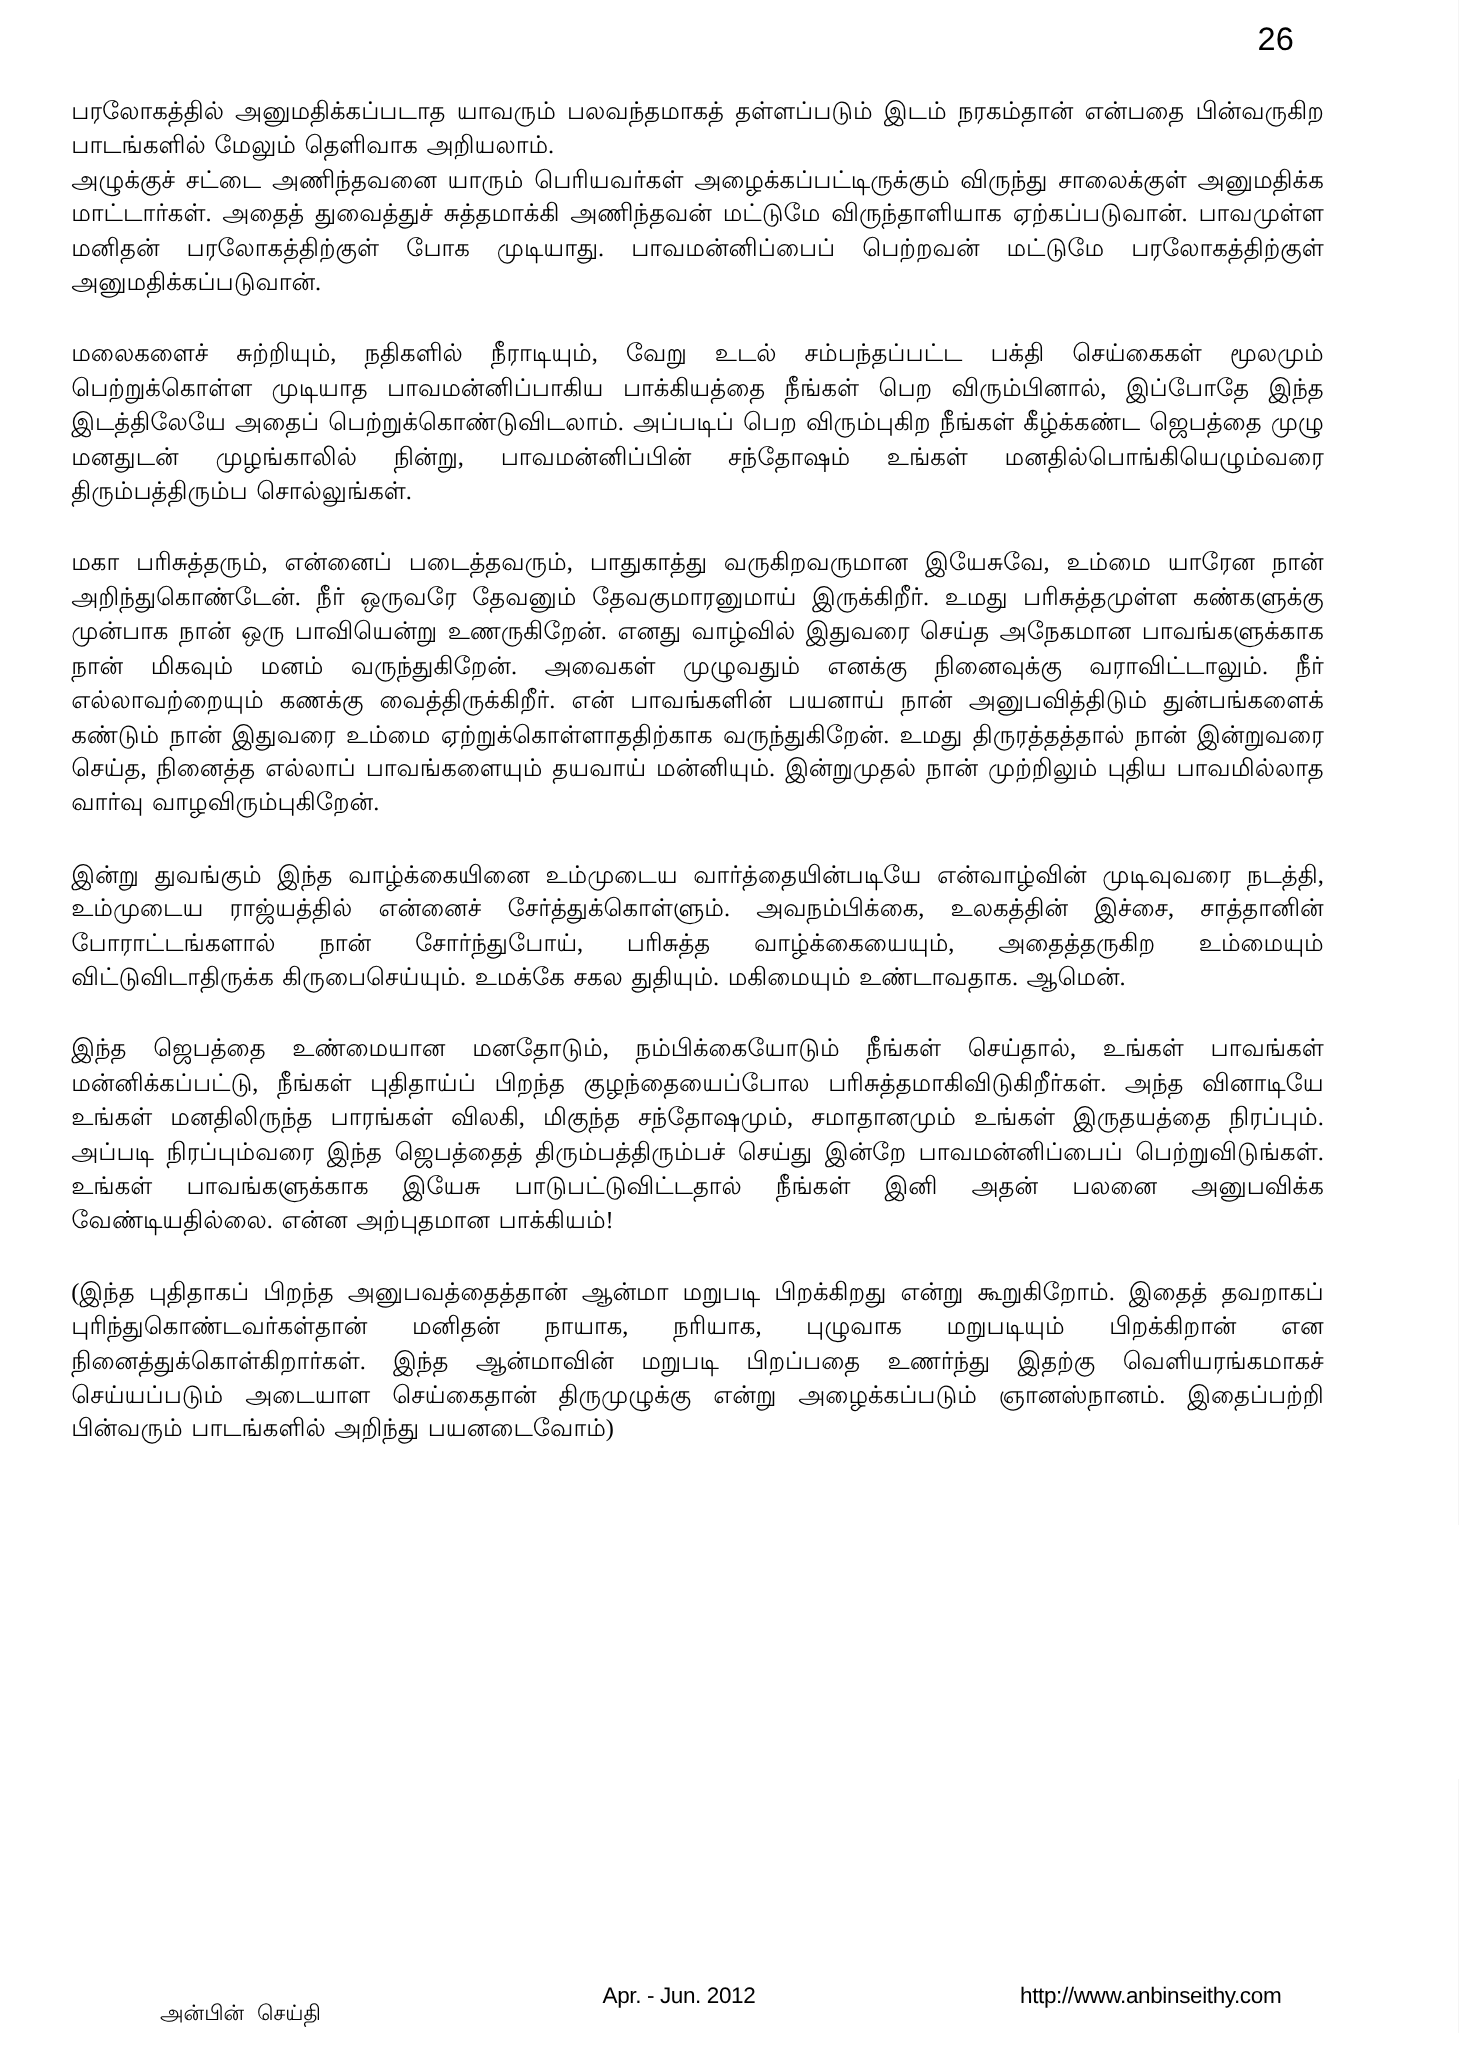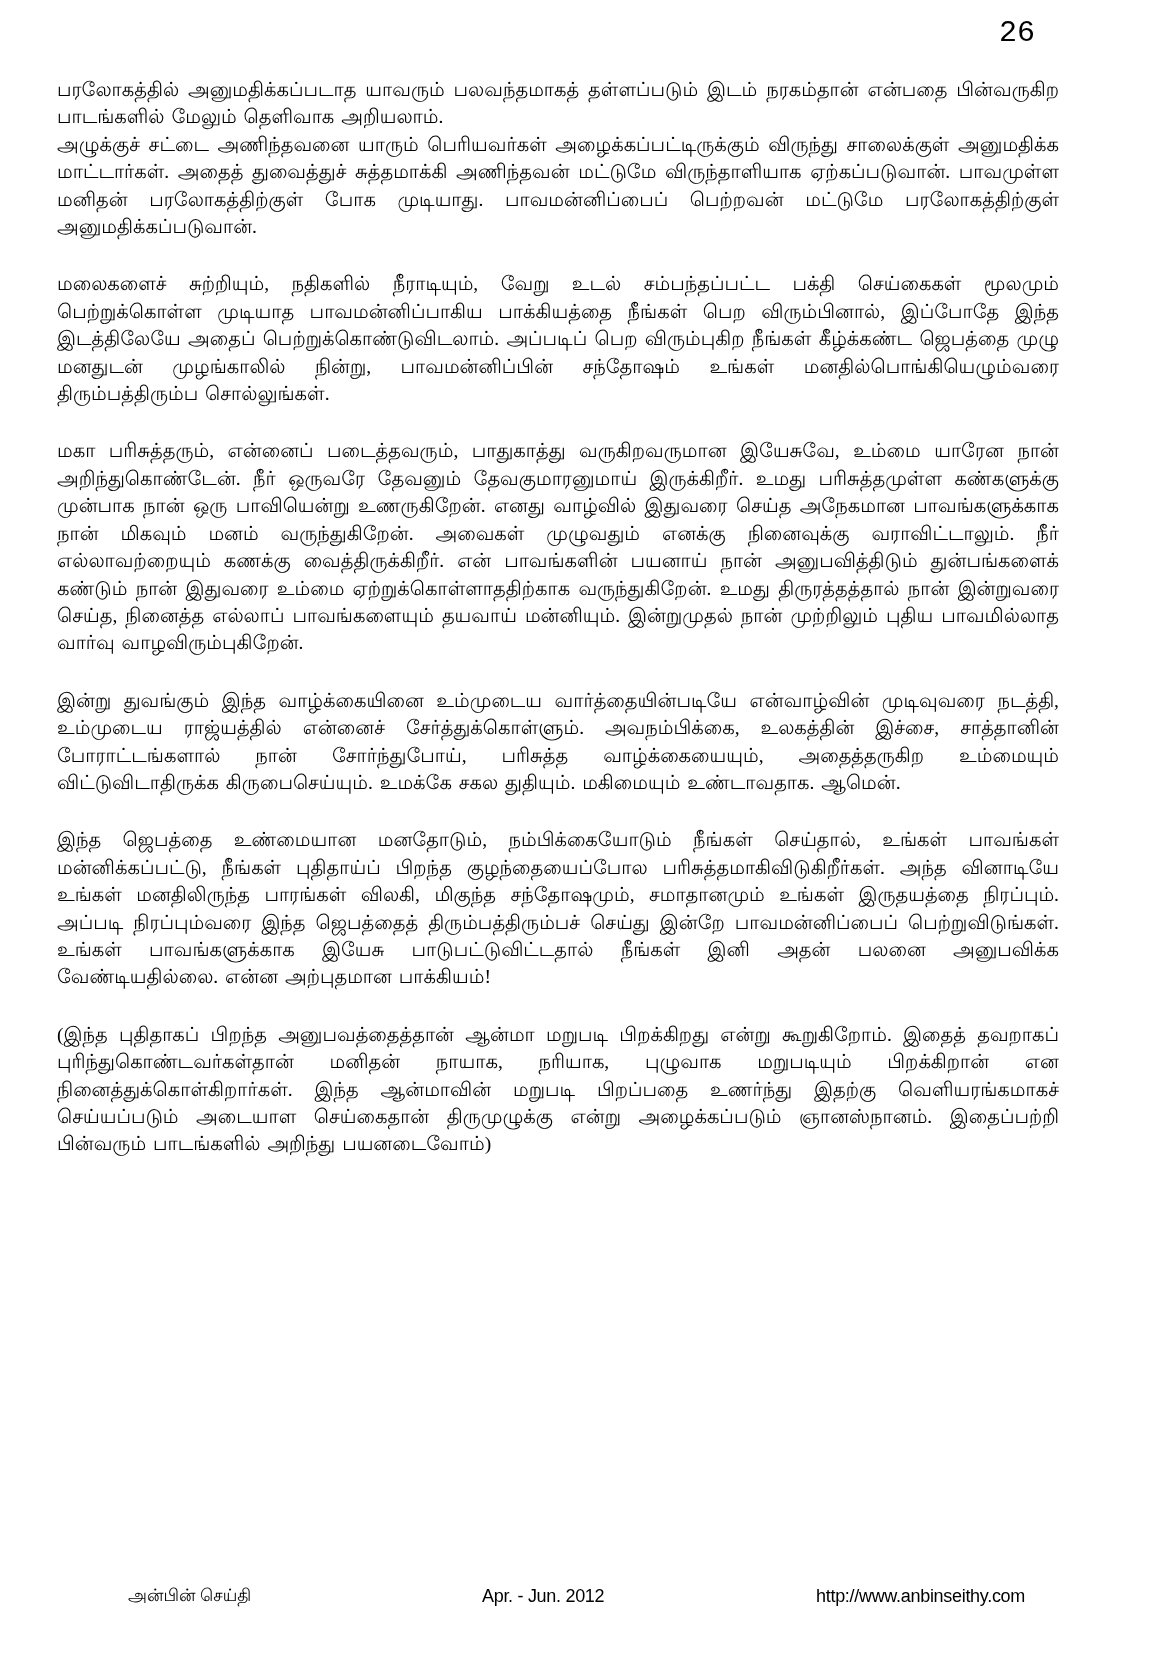--- a/index.html
+++ b/index.html
@@ -14,22 +14,22 @@
     margin: 0 auto;
     background: #ffffff;
     color: #000000;
     font-family: "Liberation Serif", "DejaVu Serif", serif;
     overflow: hidden;
   }
   .page-number {
     position: absolute;
     top: 16px;
     right: 132px;
-    font-size: 30px;
-    font-family: Liberation Mono, monospace;
+    font-size: 26px;
+    font-family: Liberation Sans, sans-serif;
     color: #000000;
   }
   .content {
     position: absolute;
     top: 76px;
     left: 57px;
     width: 1002px;
   }
   .para {
     margin: 0 0 30px 0;
@@ -46,22 +46,22 @@
     position: absolute;
     left: 0;
     right: 0;
     top: 1586px;
     height: 30px;
     font-size: 17px;
   }
   .footer .f-left {
     position: absolute;
     left: 128px;
-    top: 0;
-    font-family: Liberation Sans, sans-serif;
+    top: 16px;
+    font-family: Liberation Mono, monospace;
   }
   .footer .f-center {
     position: absolute;
     left: 482px;
     top: 0;
     font-family: "Liberation Sans", "DejaVu Sans", sans-serif;
     font-size: 18px;
     letter-spacing: -0.3px;
   }
   .footer .f-right {

